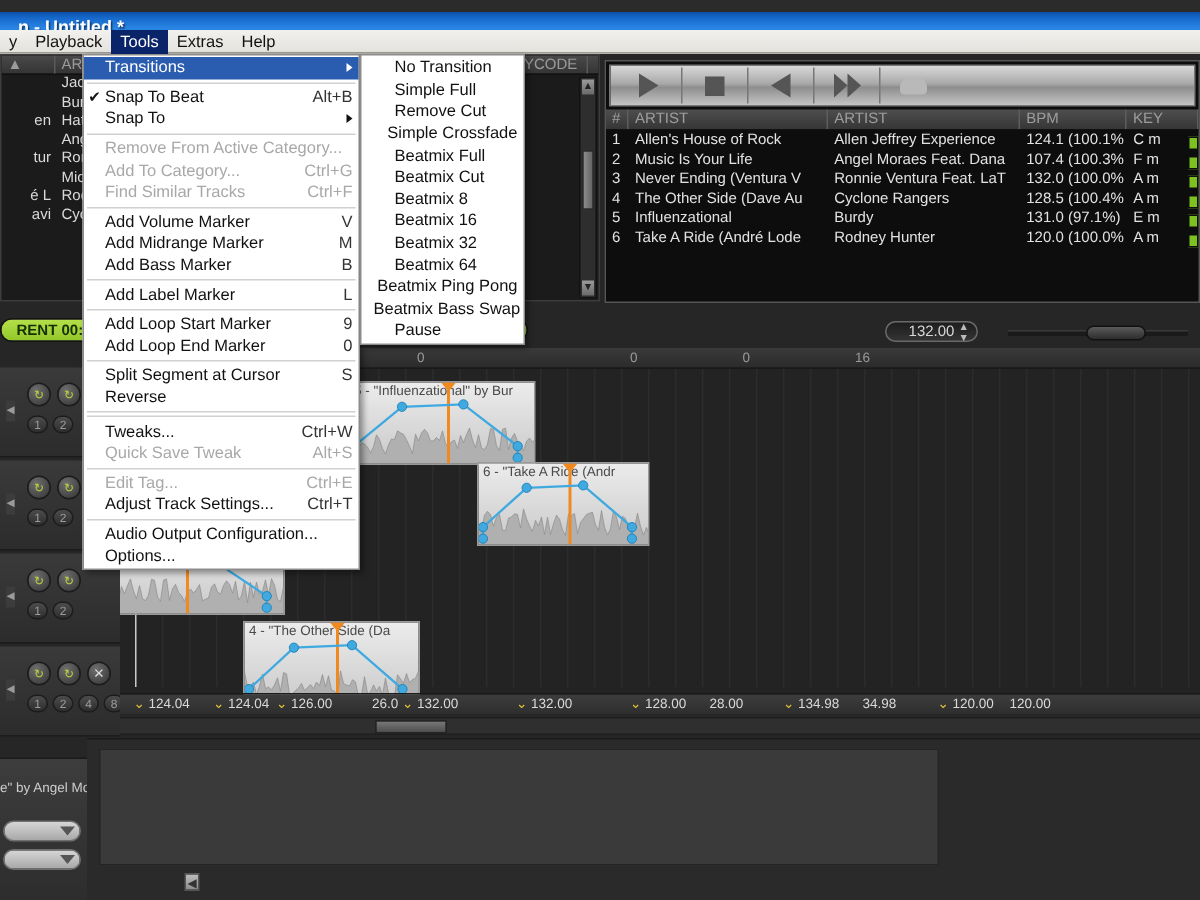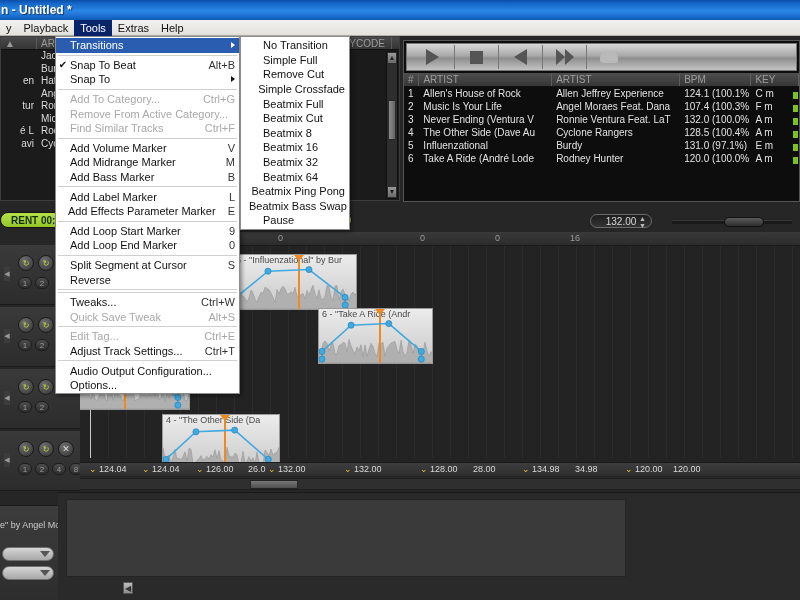--- a/index.html
+++ b/index.html
@@ -3,24 +3,24 @@
 <meta charset="utf-8">
 <style>
   * { box-sizing: border-box; margin:0; padding:0; }
   html,body { width:800px; height:600px; overflow:hidden; background:#2b2b2b;
     font-family:"Liberation Sans", sans-serif; }
 
   #app { position:relative; width:800px; height:600px; }
 
   
   .titlebar{
-    position:absolute; left:0; top:0; width:800px; height:20px;
+    position:absolute; left:0; top:8px; width:800px; height:20px;
     background:linear-gradient(to bottom,#0b4fa8 0%,#1567c9 18%,#2a86e6 55%,#1d6fd0 80%,#0e59b4 100%);
     color:#fff; font-weight:bold; font-size:12px; line-height:20px;
-    padding-left:1px; white-space:nowrap; overflow:hidden;
+    padding-left:12px; white-space:nowrap; overflow:hidden;
     text-shadow:1px 1px 1px rgba(0,0,0,.55);
   }
 
   
   .menubar{
     position:absolute; left:0; top:20px; width:800px; height:16px;
     background:linear-gradient(to bottom,#f2f1ee,#e4e2dd);
     border-bottom:1px solid #b5b2aa;
     font-size:11px; color:#111; display:flex; align-items:center;
   }
@@ -557,21 +557,21 @@
             <circle cx="105" cy="44" r="3.2" fill="#3fa9e0" stroke="#1e7fb5" stroke-width="0.6"></circle>
             <circle cx="105" cy="52" r="3.2" fill="#3fa9e0" stroke="#1e7fb5" stroke-width="0.6"></circle>
           </svg>
         </div>
       </div>
   </div>
 
   <div class="bpmrow" id="bpmrow">
       <span style="left: 9px;"><b>⌄</b> 124.04</span>
       <span style="left: 62px;"><b>⌄</b> 124.04</span>
-      <span style="left: 116px;"><b>⌄</b> 126.00</span>
+      <span style="left: 104px;"><b>⌄</b> 126.00</span>
       <span style="left: 168px;">26.0</span>
       <span style="left: 188px;"><b>⌄</b> 132.00</span>
       <span style="left: 264px;"><b>⌄</b> 132.00</span>
       <span style="left: 340px;"><b>⌄</b> 128.00</span>
       <span style="left: 393px;">28.00</span>
       <span style="left: 442px;"><b>⌄</b> 134.98</span>
       <span style="left: 495px;">34.98</span>
       <span style="left: 545px;"><b>⌄</b> 120.00</span>
       <span style="left: 593px;">120.00</span>
     </div>
@@ -606,29 +606,29 @@
         <span class="acc">Alt+B</span>
       </div>
       <div class="row">
         <span class="chk"></span>
         <span class="lbl">Snap To</span>
         <span class="sub"></span>
       </div>
       <div class="sep"></div>
       <div class="row dis">
         <span class="chk"></span>
+        <span class="lbl">Remove From Active Category...</span>
+      </div>
+      <div class="row dis">
+        <span class="chk"></span>
         <span class="lbl">Add To Category...</span>
         <span class="acc">Ctrl+G</span>
       </div>
       <div class="row dis">
         <span class="chk"></span>
-        <span class="lbl">Remove From Active Category...</span>
-      </div>
-      <div class="row dis">
-        <span class="chk"></span>
         <span class="lbl">Find Similar Tracks</span>
         <span class="acc">Ctrl+F</span>
       </div>
       <div class="sep"></div>
       <div class="row">
         <span class="chk"></span>
         <span class="lbl">Add Volume Marker</span>
         <span class="acc">V</span>
       </div>
       <div class="row">
@@ -640,25 +640,20 @@
         <span class="chk"></span>
         <span class="lbl">Add Bass Marker</span>
         <span class="acc">B</span>
       </div>
       <div class="sep"></div>
       <div class="row">
         <span class="chk"></span>
         <span class="lbl">Add Label Marker</span>
         <span class="acc">L</span>
       </div>
-      <div class="row">
-        <span class="chk"></span>
-        <span class="lbl">Add Effects Parameter Marker</span>
-        <span class="acc">E</span>
-      </div>
       <div class="sep"></div>
       <div class="row">
         <span class="chk"></span>
         <span class="lbl">Add Loop Start Marker</span>
         <span class="acc">9</span>
       </div>
       <div class="row">
         <span class="chk"></span>
         <span class="lbl">Add Loop End Marker</span>
         <span class="acc">0</span>

